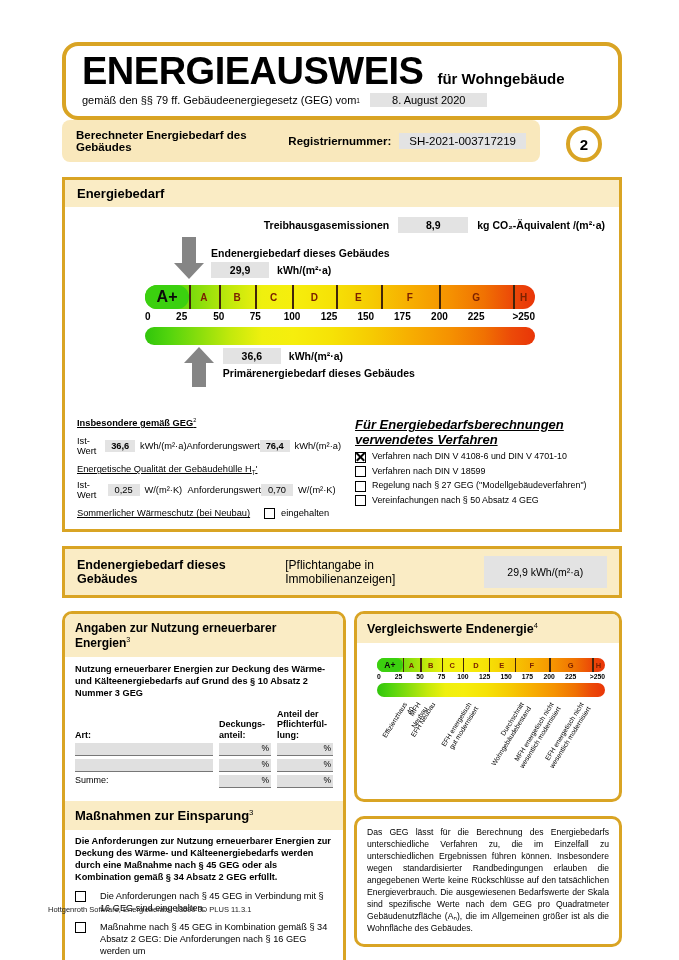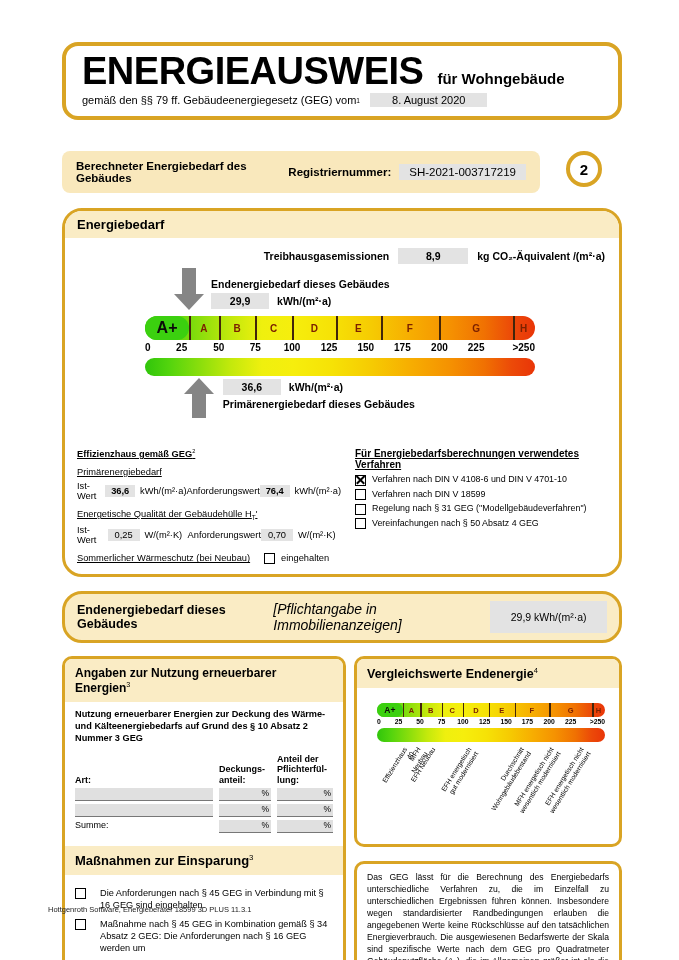--- a/index.html
+++ b/index.html
@@ -3,35 +3,35 @@
 <meta charset="utf-8">
 <style>
   html,body { margin:0; padding:0; background:#ffffff; }
   .page {
     position:relative; width:679px; height:960px; background:#fff;
     font-family:"Liberation Sans", sans-serif; color:#000; overflow:hidden;
   }
   .content { position:absolute; left:62px; top:42px; width:560px; }
 
   
-  .gold { border:3.5px solid #D9A424; border-radius:20px; }
+  .gold { border:3.5px solid #D9A424; border-radius:0; }
   .strip { background:#FAECC5; padding:6px 12px; font-weight:bold; font-size:13px; }
   .vbox { background:#E3E3E3; display:inline-block; text-align:center; }
   sup.fn { font-size:60%; vertical-align:super; font-weight:normal; }
 
   
   .hdr { border:4px solid #D9A424; border-radius:16px; padding:6px 16px 9px; }
   .hdr-row { display:flex; align-items:flex-end; gap:14px; }
   .hdr-title { font-size:38px; font-weight:bold; line-height:1; letter-spacing:-0.5px; }
   .hdr-sub { font-size:15px; font-weight:bold; padding-bottom:3px; }
   .law-row { margin-top:3px; font-size:11px; display:flex; align-items:center; }
   .date-box { background:#E3E3E3; padding:1px 22px; margin-left:10px; font-size:11px; }
 
   
-  .regrow { display:flex; align-items:flex-start; margin-top:31px; }
+  .regrow { display:flex; align-items:flex-end; margin-top:0; }
   .reg-bar { width:478px; box-sizing:border-box; background:#F9E8BC; border-radius:8px;
              padding:9px 14px; display:flex; align-items:center; font-size:11.5px; font-weight:bold; }
   .reg-title { flex:1; }
   .reg-val { background:#E3E3E3; padding:2px 10px; margin-left:8px; font-weight:normal; }
   .page-circle { margin-left:26px; width:28px; height:28px; border:4px solid #D9A424; border-radius:50%;
                  background:#fff; display:flex; align-items:center; justify-content:center;
                  font-weight:bold; font-size:15px; }
 
   
   .eb-box { margin-top:15px; overflow:hidden; }
@@ -85,28 +85,28 @@
   .val-row .anfl { width:84px; }
   .bold { font-weight:bold; }
   .subT { font-size:70%; vertical-align:sub; }
   .shutz-row { display:flex; align-items:center; margin-top:2px; }
   .cb { width:9px; height:9px; border:1.3px solid #000; flex:none; position:relative; background:#fff; }
   .cb.checked::before, .cb.checked::after { content:""; position:absolute; left:-1px; top:3.6px;
     width:11px; height:1.5px; background:#000; }
   .cb.checked::before { transform:rotate(45deg); }
   .cb.checked::after { transform:rotate(-45deg); }
   .anf-right { flex:1; font-size:8.9px; }
-  .anf-right .title { font-weight:bold; text-decoration:underline; margin-bottom:4px; font-size:10px; }
+  .anf-right .title { font-weight:bold; text-decoration:underline; margin-bottom:4px; font-size:13px;font-style:italic; }
   .chk-row { display:flex; gap:6px; margin-bottom:3px; align-items:flex-start; }
   .chk-row .cb { margin-top:0.5px; }
 
   
   .ee-bar { margin-top:14px; background:#FAECC5; padding:7px 12px; display:flex; align-items:center; gap:7px; }
   .ee-label { font-weight:bold; font-size:12.5px; }
-  .ee-note { font-size:14px;font-style:italic; }
+  .ee-note { font-size:12px; }
   .ee-val { margin-left:auto; width:122px; padding:10px 4px; font-size:10.5px; }
 
   
   .cols { display:flex; gap:8px; margin-top:13px; align-items:flex-start; }
   .col-left { width:284px; box-sizing:border-box; border:3px solid #D9A424; border-radius:10px; overflow:hidden; }
   .col-right { flex:1; display:flex; flex-direction:column; gap:14px; }
   .rbox { border:3px solid #D9A424; border-radius:10px; overflow:hidden; }
   .strip-sm { background:#FAECC5; padding:7px 10px; font-weight:bold; font-size:12px; }
   .inner { padding:7px 10px 10px; }
   .intro { font-weight:bold; font-size:9.2px; line-height:1.3; }
@@ -241,23 +241,22 @@
             <span class="vbox val58">36,6</span>
             <span>kWh/(m²·a)</span>
           </div>
           <div class="prim-label" style="left:calc(13.8% + 24px);">Primärenergiebedarf dieses Gebäudes</div>
         </div>
       </div>
 
       <div class="anf-area">
         <div class="anf-left">
           <div class="u-bold">
-            <span>Effizienzhaus gemäß GEG</span><sup class="fn">2</sup>
-          </div>
-          <div class="u">Primärenergiebedarf</div>
+            <span>Insbesondere gemäß GEG</span><sup class="fn">2</sup>
+          </div>
           <div class="val-row">
             <span class="lb">Ist-Wert</span>
             <span class="vbox bx bold">36,6</span>
             <span class="un">kWh/(m²·a)</span>
             <span class="anfl">Anforderungswert</span>
             <span class="vbox bx bold">76,4</span>
             <span class="un">kWh/(m²·a)</span>
           </div>
           <div class="u">
             <span>Energetische Qualität der Gebäudehülle H</span><span class="subT">T</span><span>'</span>
@@ -282,21 +281,21 @@
           <div class="chk-row">
             <span class="cb checked"></span>
             <span>Verfahren nach DIN V 4108-6 und DIN V 4701-10</span>
           </div>
           <div class="chk-row">
             <span class="cb"></span>
             <span>Verfahren nach DIN V 18599</span>
           </div>
           <div class="chk-row">
             <span class="cb"></span>
-            <span>Regelung nach § 31 GEG ("Modellgebäudeverfahren")</span>
+            <span>Regelung nach § 27 GEG ("Modellgebäudeverfahren")</span>
           </div>
           <div class="chk-row">
             <span class="cb"></span>
             <span>Vereinfachungen nach § 50 Absatz 4 GEG</span>
           </div>
         </div>
       </div>
     </div>
   </div>
 
@@ -338,20 +337,21 @@
             <span class="pc">%</span>
             <span class="pc pc3">%</span>
           </div>
         </div>
       </div>
 
       <div class="strip-sm" style="font-size:13px;">
         <span>Maßnahmen zur Einsparung</span><sup class="fn">3</sup>
       </div>
       <div class="mass-body">
+        <div class="intro">Die Anforderungen zur Nutzung erneuerbarer Energien zur Deckung des Wärme- und Kälteenergiebedarfs werden durch eine Maßnahme nach § 45 GEG oder als Kombination gemäß § 34 Absatz 2 GEG erfüllt.</div>
         <div class="mass-chk">
           <span class="cb"></span>
           <span>Die Anforderungen nach § 45 GEG in Verbindung mit § 16 GEG sind eingehalten.</span>
         </div>
         <div class="mass-chk">
           <span class="cb"></span>
           <span><span>Maßnahme nach § 45 GEG in Kombination gemäß § 34 Absatz 2 GEG: Die Anforderungen nach § 16 GEG werden um</span> </span>
         </div>
       </div>
     </div>

